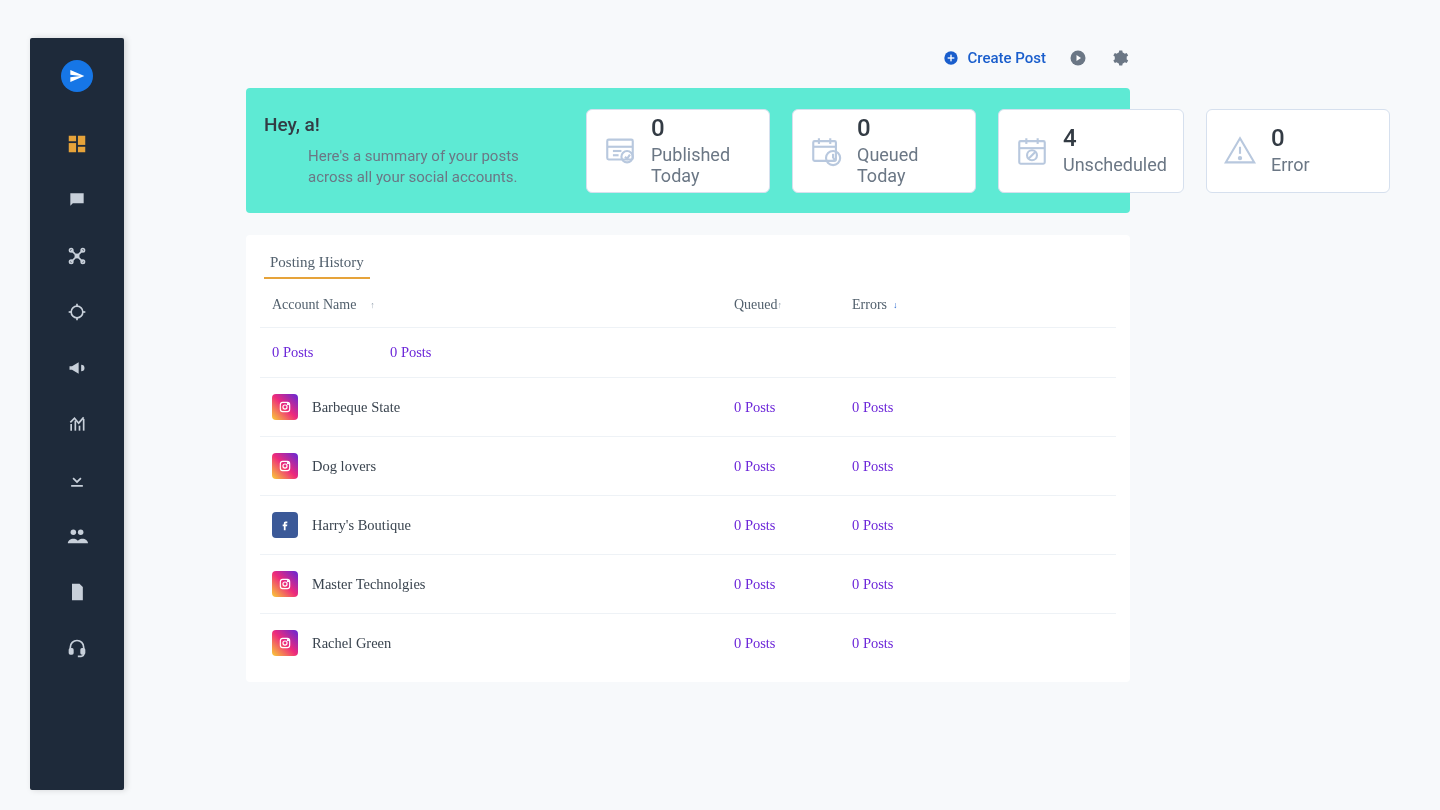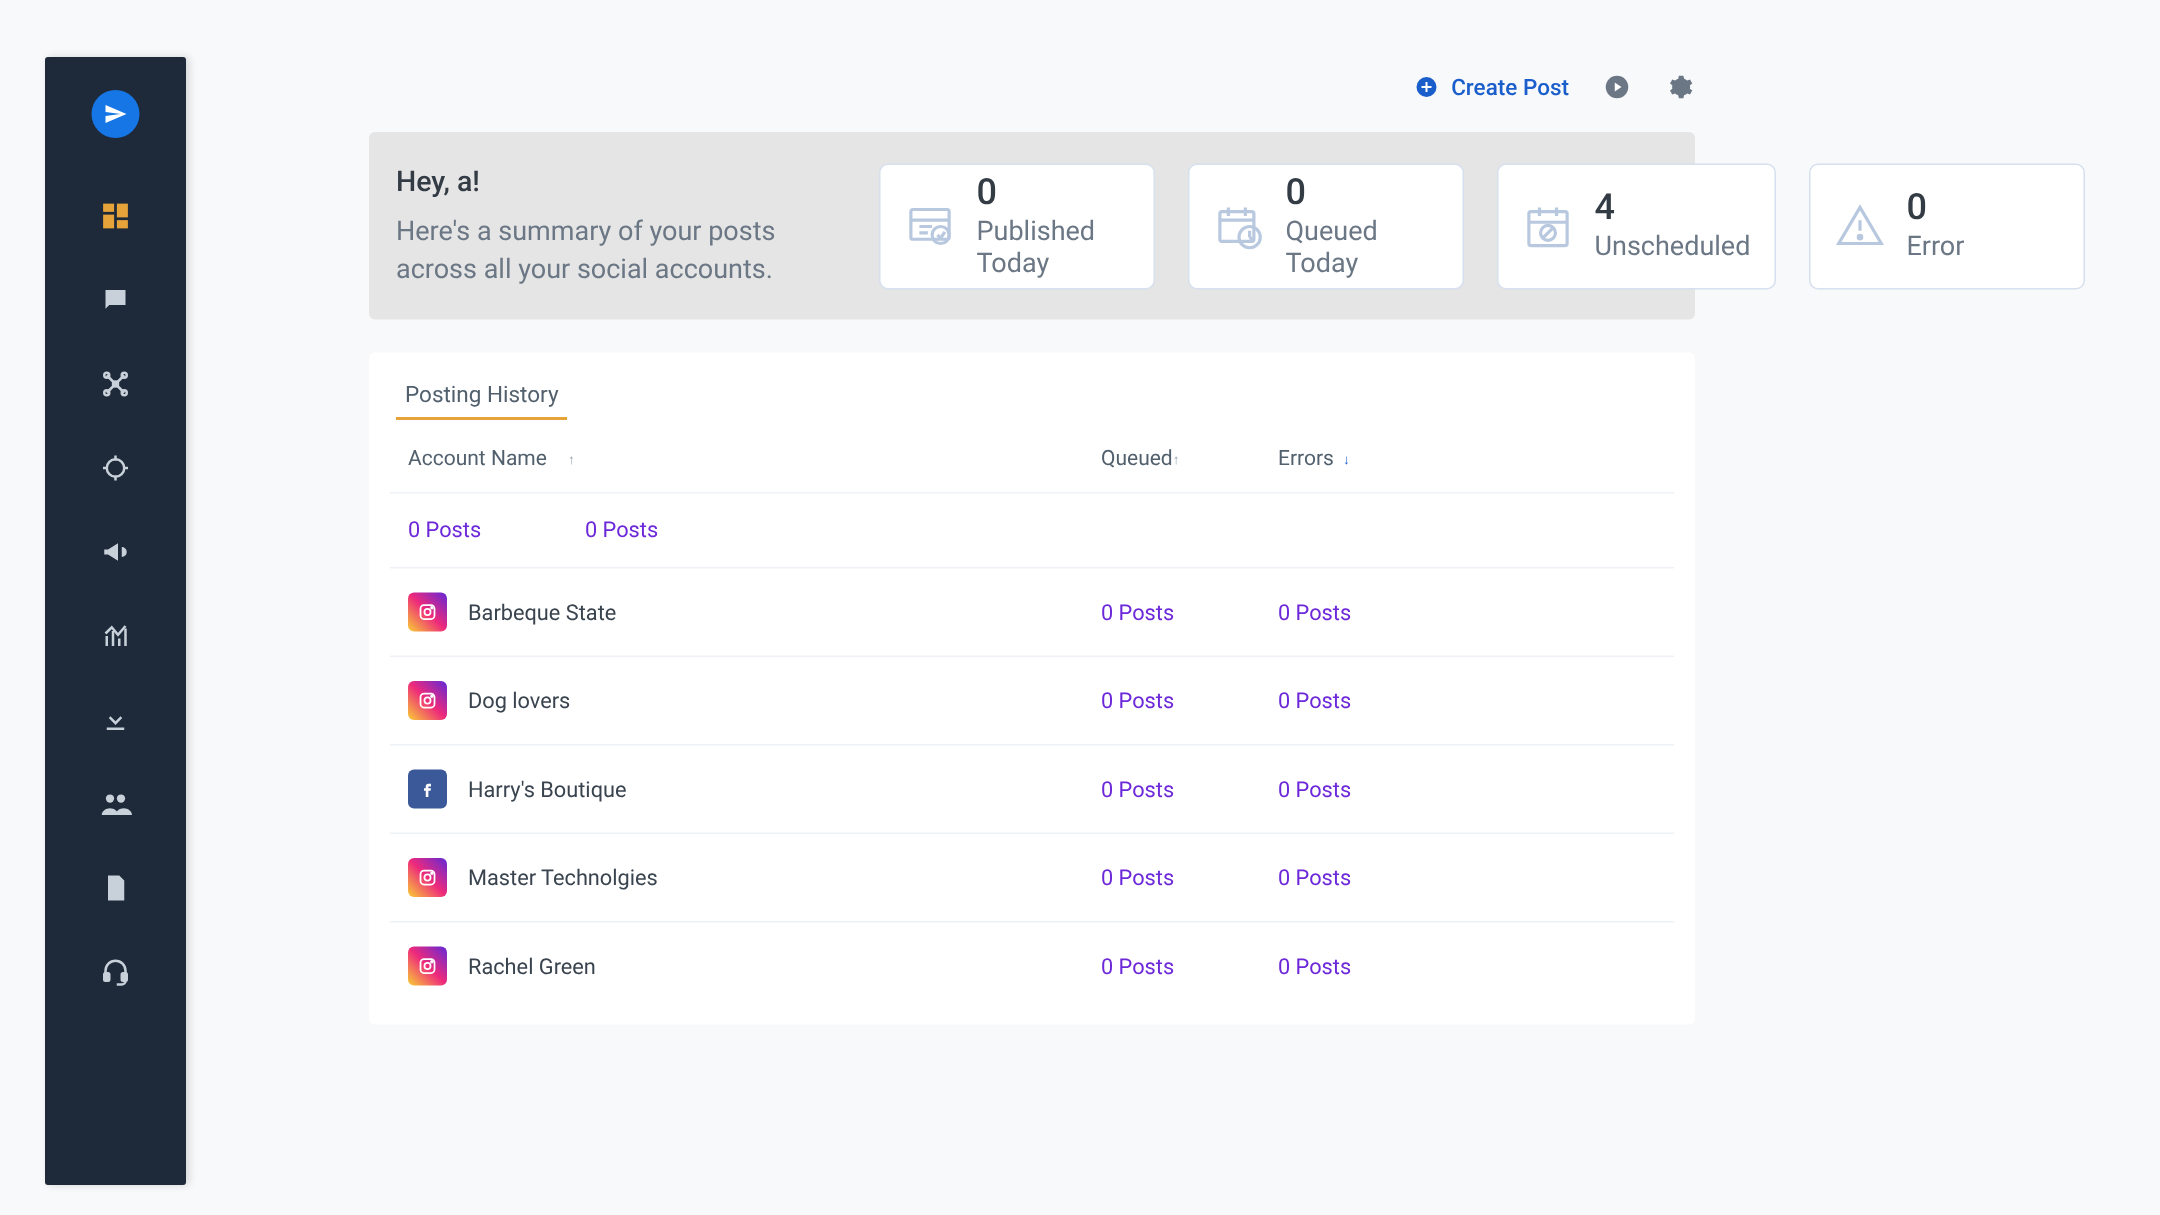--- a/index.html
+++ b/index.html
@@ -10,31 +10,31 @@
   .sidebar { position: absolute; left: 30px; top: 38px; width: 94px; height: 752px; background: #1e2a3a; border-radius: 2px; box-shadow: 2px 0 6px rgba(0,0,0,0.15); display: flex; flex-direction: column; align-items: center; padding-top: 22px; gap: 32px; }
   .sidebar-item { width: 24px; height: 24px; display: flex; align-items: center; justify-content: center; cursor: pointer; }
   .logo-circle { width: 32px; height: 32px; border-radius: 50%; background: #1676e6; display: flex; align-items: center; justify-content: center; margin-bottom: 8px; }
 
   
   .topbar { position: absolute; right: 50px; top: 38px; height: 40px; display: flex; align-items: center; gap: 22px; }
   .create-post { display: flex; align-items: center; gap: 8px; color: #1a5ecc; font-size: 15px; font-weight: 500; cursor: pointer; }
   .icon-btn { width: 20px; height: 20px; display: flex; align-items: center; justify-content: center; color: #6b7785; cursor: pointer; }
 
   
-  .summary { position: absolute; left: 246px; top: 88px; right: 50px; height: 125px; background: #e5e5e5; border-radius: 4px; display: flex; align-items: center; padding: 0 12px 0 18px; gap: 22px; }
+  .summary { position: absolute; left: 246px; top: 88px; right: 50px; height: 125px; background: #5eead4; border-radius: 4px; display: flex; align-items: center; padding: 0 12px 0 18px; gap: 22px; }
   .greeting { flex: 0 0 300px; }
   .greeting h2 { font-size: 19px; color: #333b44; font-weight: 500; margin-bottom: 10px; }
-  .greeting p { font-size: 18px; color: #6b7785; line-height: 1.4; max-width: 280px; }
+  .greeting p { font-size: 15px; color: #6b7785; line-height: 1.4; max-width: 280px; margin-left: 44px; }
   .stat-card { flex: 0 0 184px; height: 84px; border: 1px solid #d6e0ee; border-radius: 6px; display: flex; align-items: center; padding: 0 16px; gap: 14px; background: #fff; }
   .stat-card .stat-icon { width: 34px; height: 34px; color: #b8c8de; flex-shrink: 0; }
   .stat-card .stat-text .big { font-size: 24px; color: #333b44; font-weight: 500; line-height: 1; }
   .stat-card .stat-text .lbl { font-size: 18px; color: #6b7785; margin-top: 4px; }
 
   
-  .history { position: absolute; left: 246px; top: 235px; right: 50px; background: #fff; border-radius: 4px; padding: 18px 14px 10px 14px; }
+  .history { position: absolute; left: 246px; top: 235px; right: 50px; background: #fff; border-radius: 4px; padding: 18px 14px 10px 14px; font-family: Liberation Serif, serif; }
   .tab { display: inline-block; font-size: 15px; color: #52606d; border-bottom: 2px solid #e6a33a; padding: 0 6px 6px 6px; margin-left: 4px; }
   .thead { display: flex; padding: 18px 12px 14px 12px; font-size: 14px; color: #52606d; border-bottom: 1px solid #eef2f6; }
   .col-name { flex: 1; display: flex; align-items: center; gap: 14px; }
   .col-queued { flex: 0 0 110px; display: flex; align-items: center; gap: 0; }
   .col-errors { flex: 0 0 260px; display: flex; align-items: center; gap: 6px; padding-left: 8px; }
   .sort { font-size: 9px; color: #9aa6b2; }
   .sort.desc { color: #1a5ecc; }
   .row { display: flex; align-items: center; padding: 16px 12px; border-bottom: 1px solid #eef2f6; font-size: 14.5px; }
   .row:last-child { border-bottom: none; }
   .acct { flex: 1; display: flex; align-items: center; gap: 14px; color: #3a444f; }

